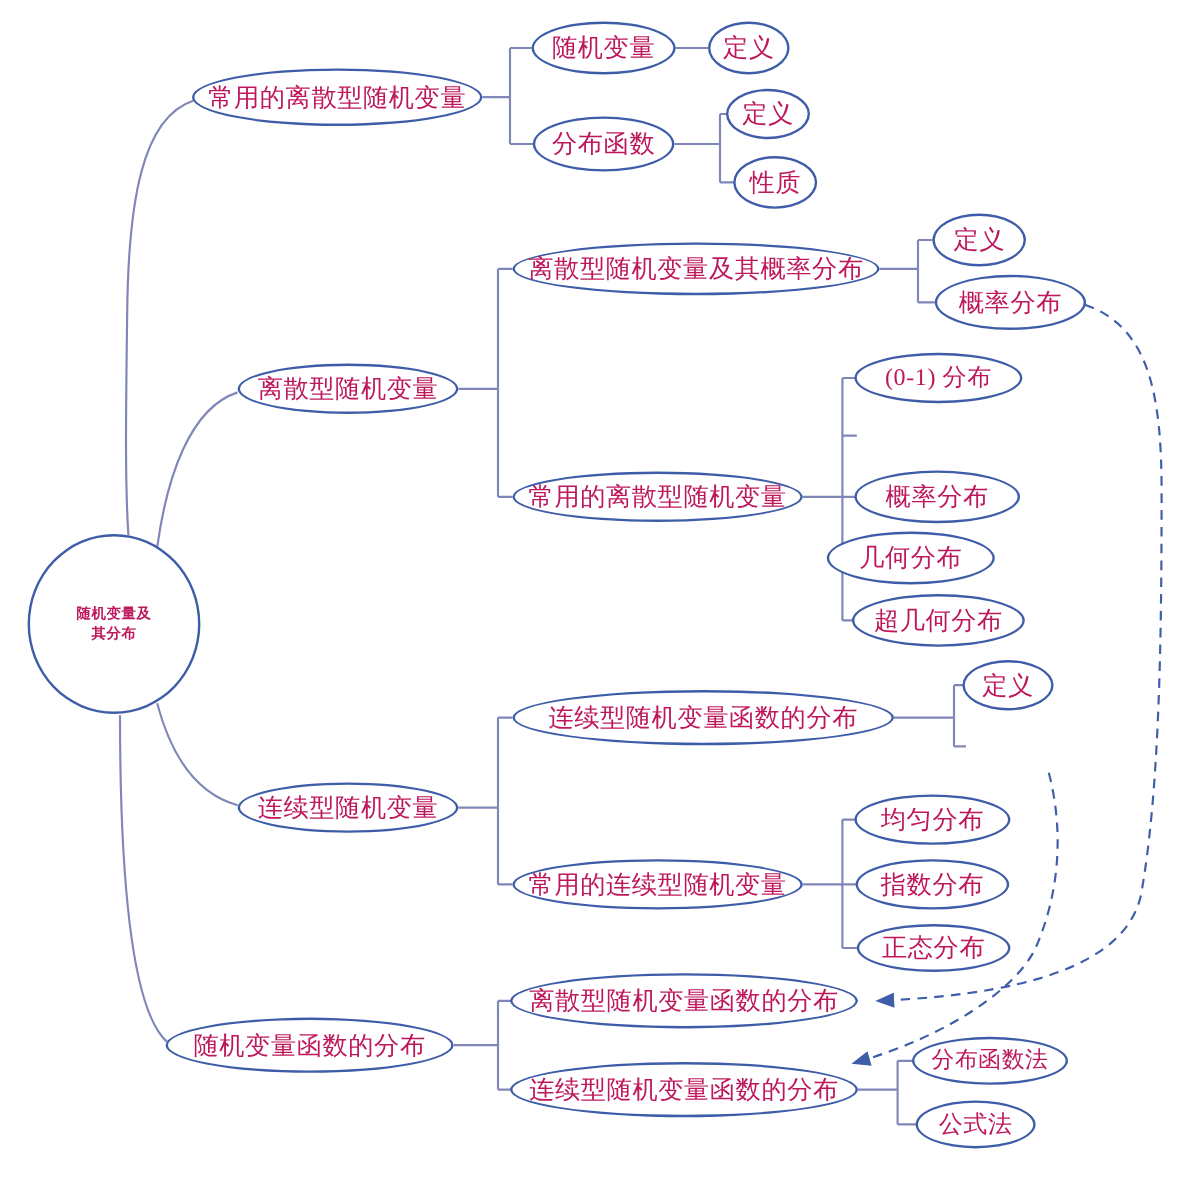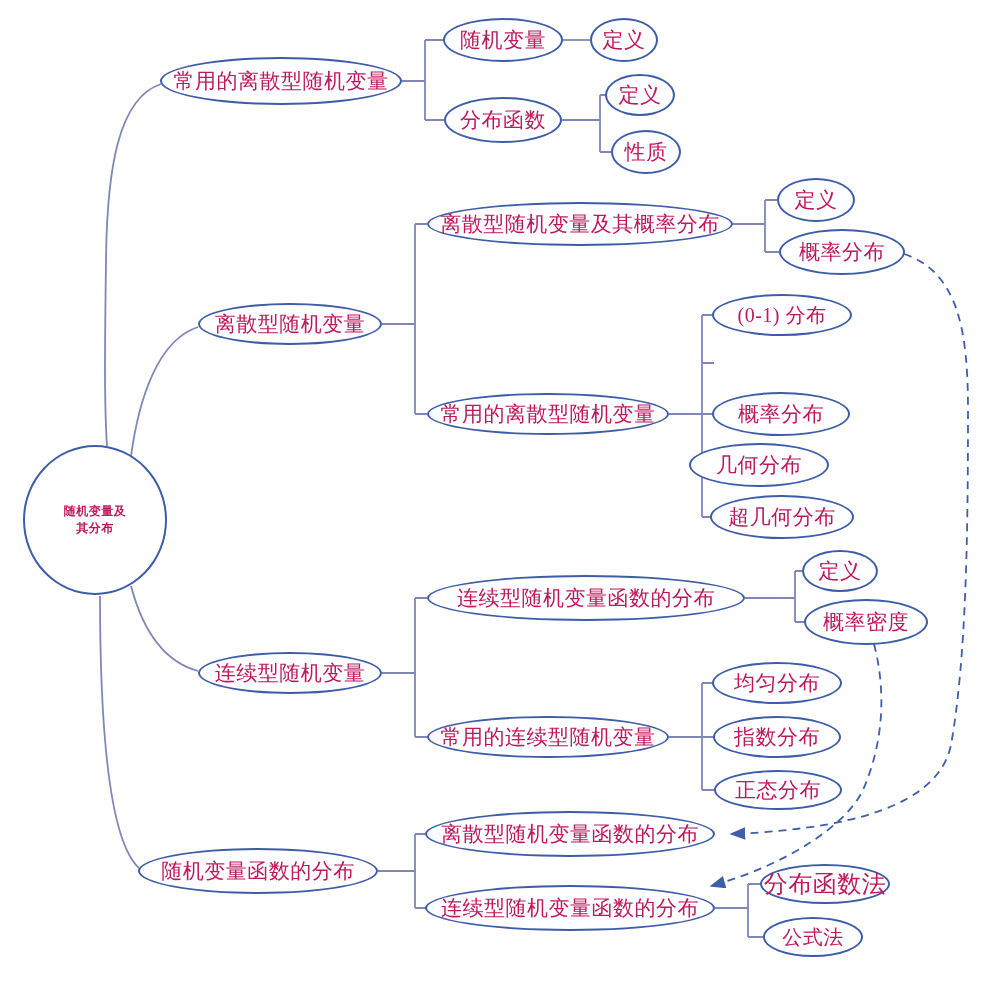--- a/index.html
+++ b/index.html
@@ -20,21 +20,21 @@
     display:flex;align-items:center;justify-content:center;
     color:#be185d;
     font-size:21px;
     white-space:nowrap;
     z-index:2;
     line-height:1.25;
     letter-spacing:0.5px;
     font-family:Liberation Serif, serif;
   }
   .node.small{font-size:20px;}
-  .node.tiny{font-size:24px;}
+  .node.tiny{font-size:19px;}
   .node.root{
     border-width:2px;
     font-size:12px;
     font-weight:bold;
     white-space:normal;
     text-align:center;
   }
   .node.root .wrap{
     display:block;width:66px;
     word-break:break-all;
@@ -98,21 +98,20 @@
   <div class="node" style="left:779px;top:229px;width:126px;height:46px;">概率分布</div>
   <div class="node" style="left:427px;top:393px;width:242px;height:42px;">常用的离散型随机变量</div>
   <div class="node small" style="left:712px;top:294px;width:140px;height:42px;">(0-1) 分布</div>
   <div class="node" style="left:712px;top:392px;width:138px;height:44px;">概率分布</div>
   <div class="node" style="left:689px;top:443px;width:140px;height:44px;">几何分布</div>
   <div class="node" style="left:710px;top:495px;width:144px;height:44px;">超几何分布</div>
 
   <div class="node" style="left:198px;top:652px;width:184px;height:42px;">连续型随机变量</div>
   <div class="node" style="left:427px;top:575px;width:318px;height:46px;">连续型随机变量函数的分布</div>
   <div class="node" style="left:802px;top:550px;width:76px;height:42px;">定义</div>
-  <div class="node" style="left:804px;top:599px;width:124px;height:46px;">概率密度</div>
   <div class="node" style="left:427px;top:716px;width:242px;height:42px;">常用的连续型随机变量</div>
   <div class="node" style="left:712px;top:662px;width:130px;height:42px;">均匀分布</div>
   <div class="node" style="left:714px;top:770px;width:128px;height:40px;">正态分布</div>
   <div class="node" style="left:713px;top:716px;width:128px;height:42px;">指数分布</div>
 
   <div class="node" style="left:138px;top:848px;width:240px;height:46px;text-align:right;">随机变量函数的分布</div>
   <div class="node" style="left:425px;top:811px;width:290px;height:46px;">离散型随机变量函数的分布</div>
   <div class="node" style="left:425px;top:885px;width:290px;height:46px;">连续型随机变量函数的分布</div>
   <div class="node tiny" style="left:760px;top:864px;width:130px;height:40px;">分布函数法</div>
   <div class="node small" style="left:763px;top:917px;width:100px;height:40px;">公式法</div>

